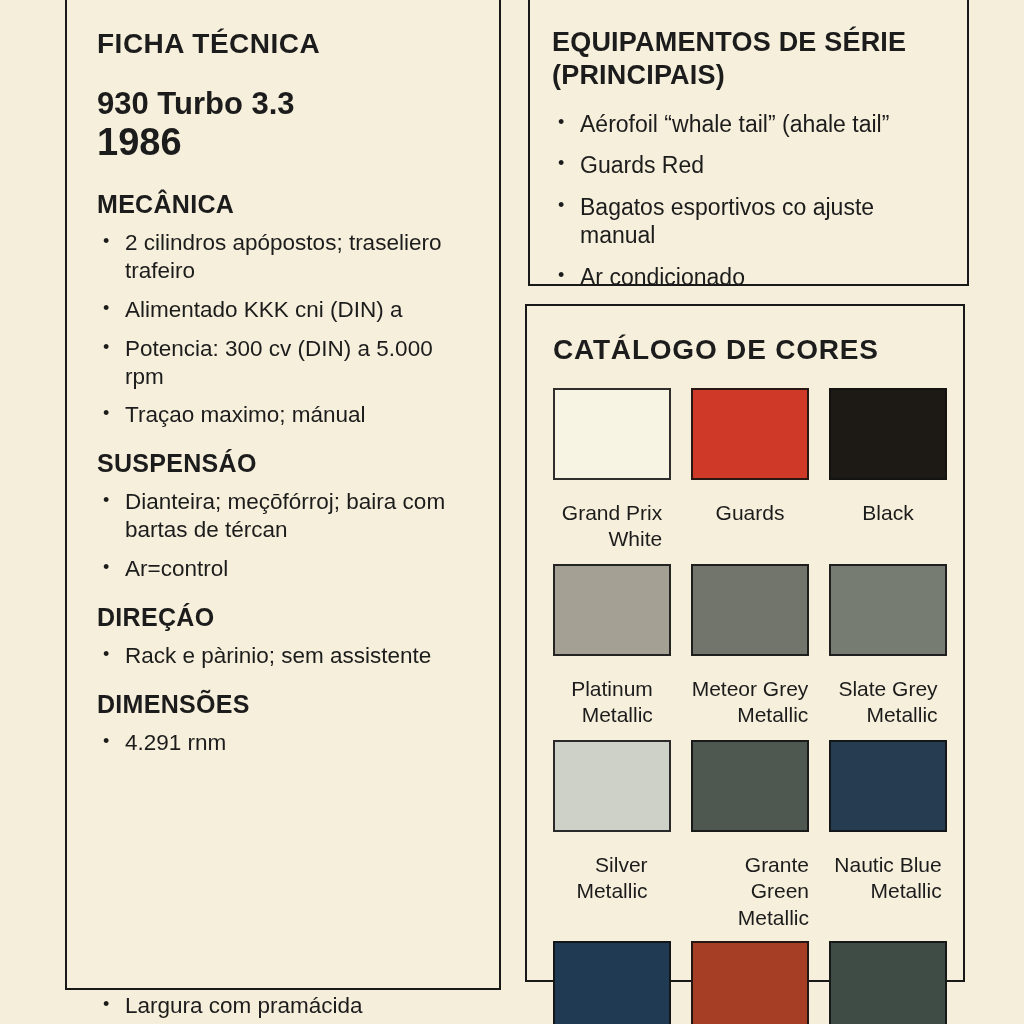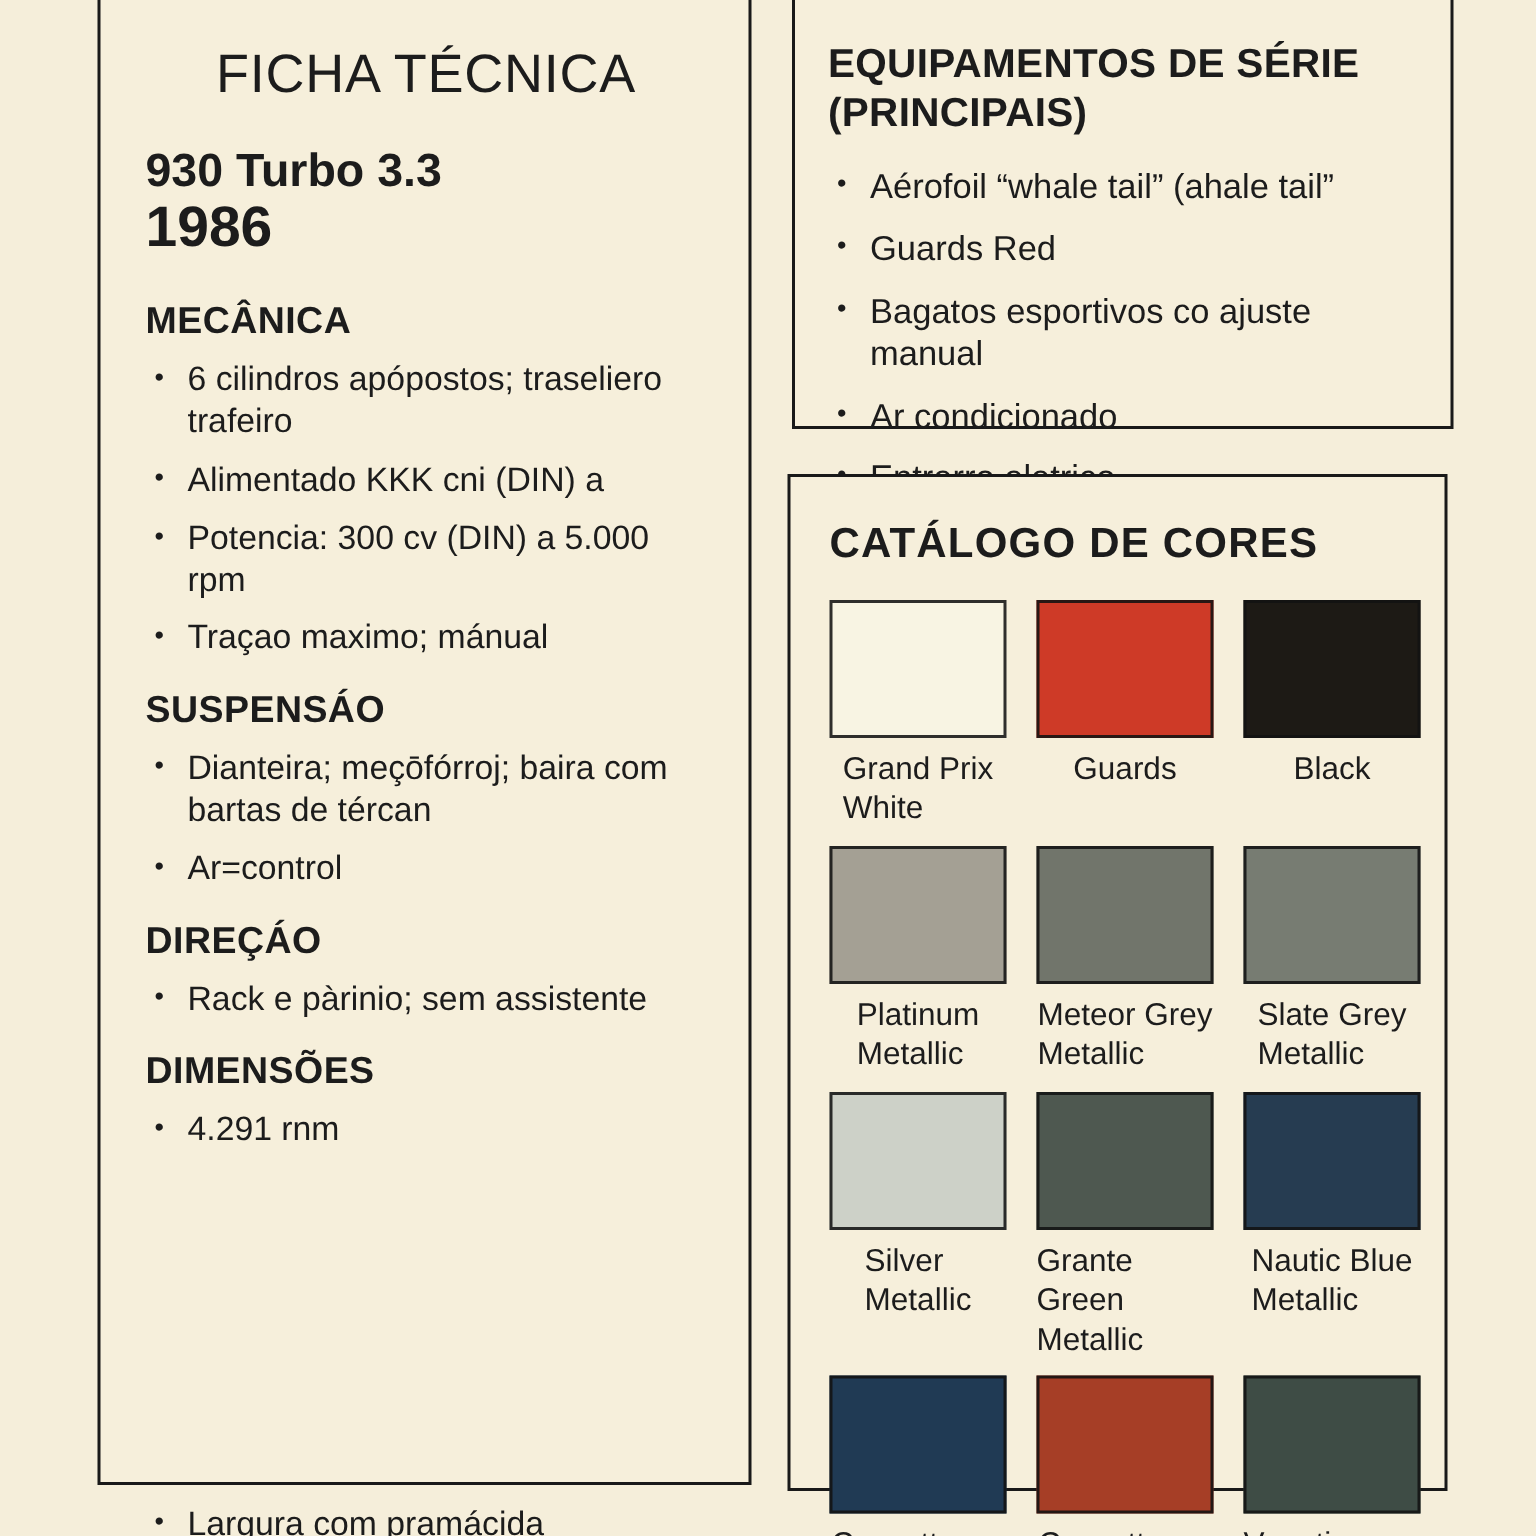--- a/index.html
+++ b/index.html
@@ -20,26 +20,26 @@
   
   .ficha-panel{
     left:65px;top:-6px;width:436px;height:996px;
     padding:32px 28px 0 30px;
   }
   .equip-panel{
     left:528px;top:-6px;width:441px;height:292px;
     padding:26px 20px 0 22px;
   }
   .cores-panel{
-    left:525px;top:316px;width:440px;height:678px;
+    left:525px;top:304px;width:440px;height:678px;
     padding:24px 20px 0 22px;
   }
   h1.doc-title{
     margin:0 0 26px 0;
-    font-size:36px;font-weight:400;letter-spacing:.5px;text-align:center;
+    font-size:28px;font-weight:700;letter-spacing:.5px;
   }
   .model-line{margin:0;font-size:31px;font-weight:700;line-height:1.13;}
   .year-line{margin:0 0 26px 0;font-size:38px;font-weight:700;line-height:1.13;}
   h3.sec{
     margin:20px 0 10px 0;
     font-size:25px;font-weight:700;letter-spacing:.3px;
   }
   ul.blist{list-style:none;margin:0;padding:0;}
   ul.blist li{
     position:relative;
@@ -73,38 +73,38 @@
     row-gap:10px;
     padding:0 4px;
   }
   .swatch-cell{display:flex;flex-direction:column;align-items:center;}
   .swatch{
     width:118px;height:92px;
     border:2px solid rgba(18,18,18,.88);
     box-sizing:border-box;
   }
   .swatch-label{
-    margin-top:8px;
+    margin-top:20px;
     font-size:21px;line-height:1.26;
-    text-align:left;
+    text-align:right;
     white-space:pre-line;
     min-height:54px;
   }
 </style>
 </head>
 <body>
 
 <section class="panel ficha-panel">
   <h1 class="doc-title">FICHA TÉCNICA</h1>
   <p class="model-line">930 Turbo 3.3</p>
   <p class="year-line">1986</p>
 
   <h3 class="sec">MECÂNICA</h3>
   <ul class="blist">
-    <li>6 cilindros apópostos; traseliero
+    <li>2 cilindros apópostos; traseliero
 trafeiro</li>
     <li>Alimentado KKK cni (DIN) a</li>
     <li>Potencia: 300 cv (DIN) a 5.000 rpm</li>
     <li>Traçao maximo; mánual</li>
   </ul>
 
   <h3 class="sec">SUSPENSÁO</h3>
   <ul class="blist">
     <li>Dianteira; meçōfórroj; baira com
 bartas de tércan</li>

